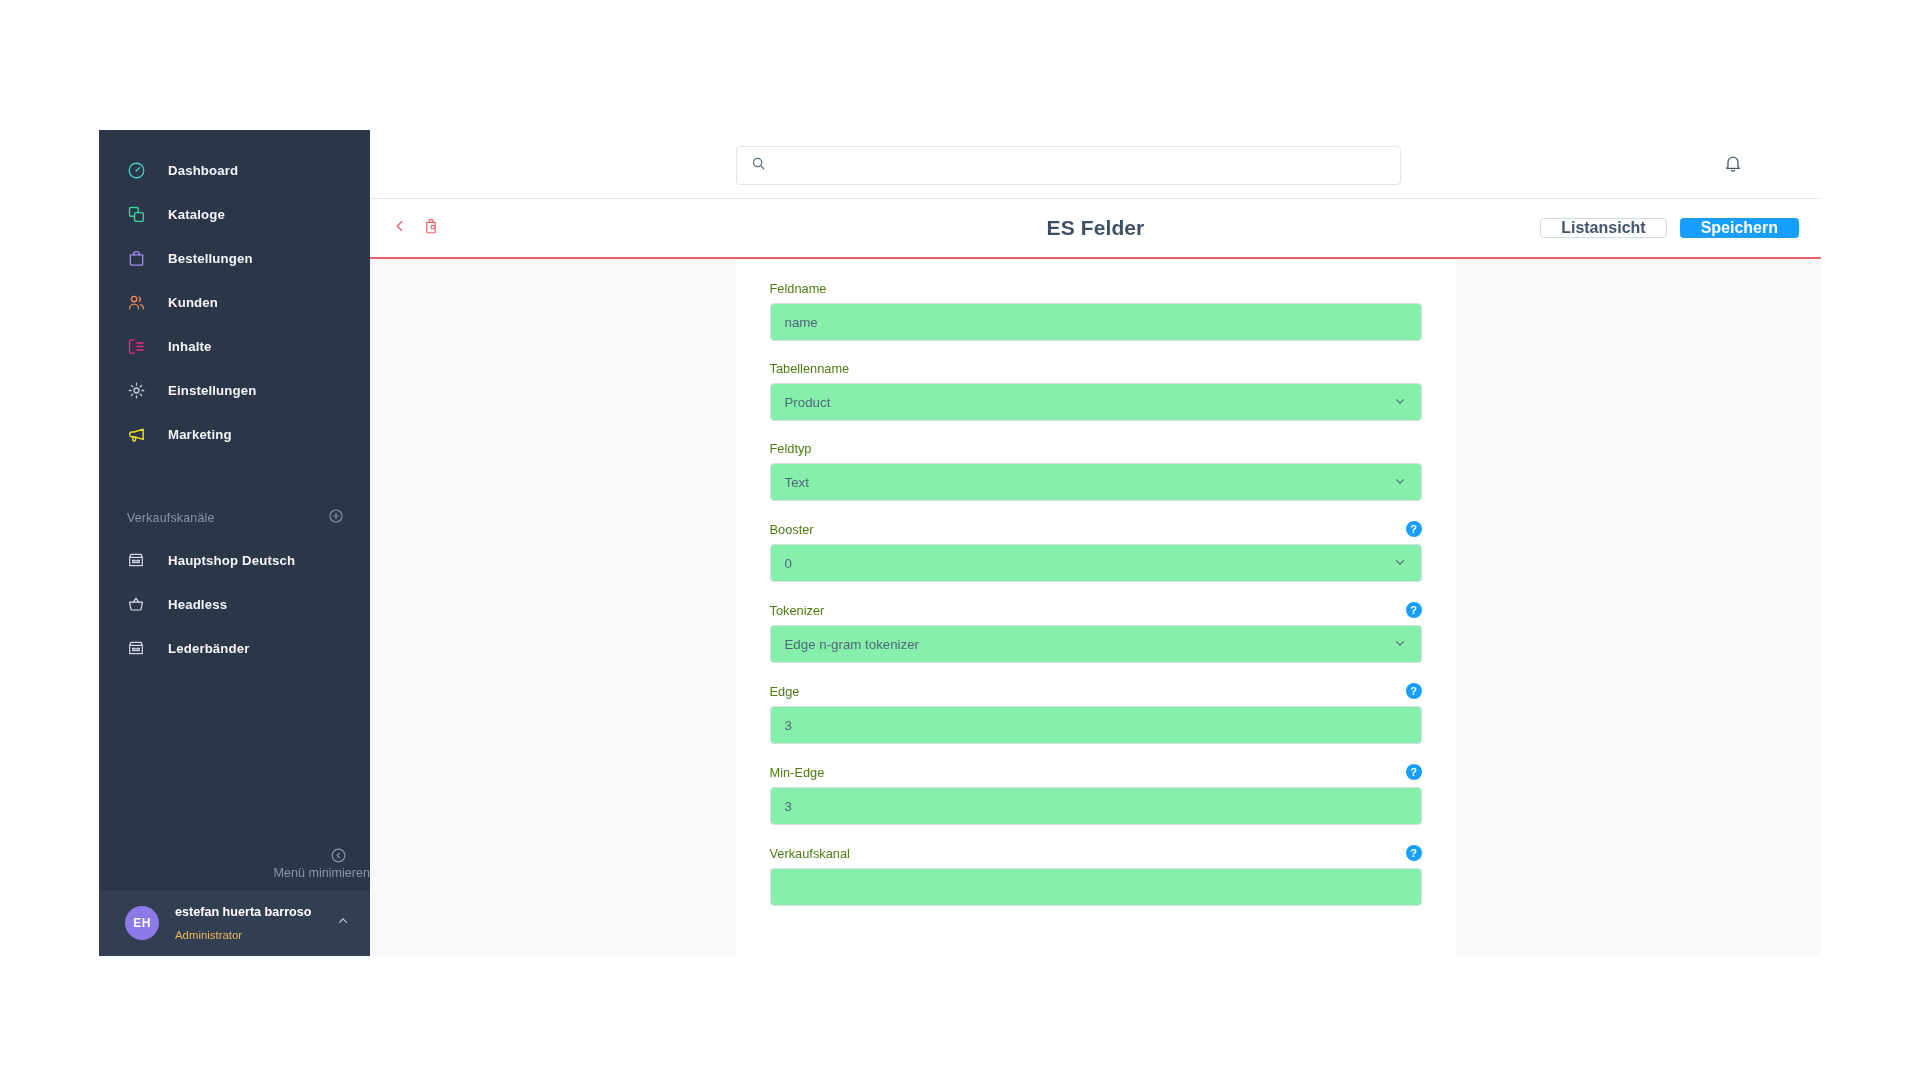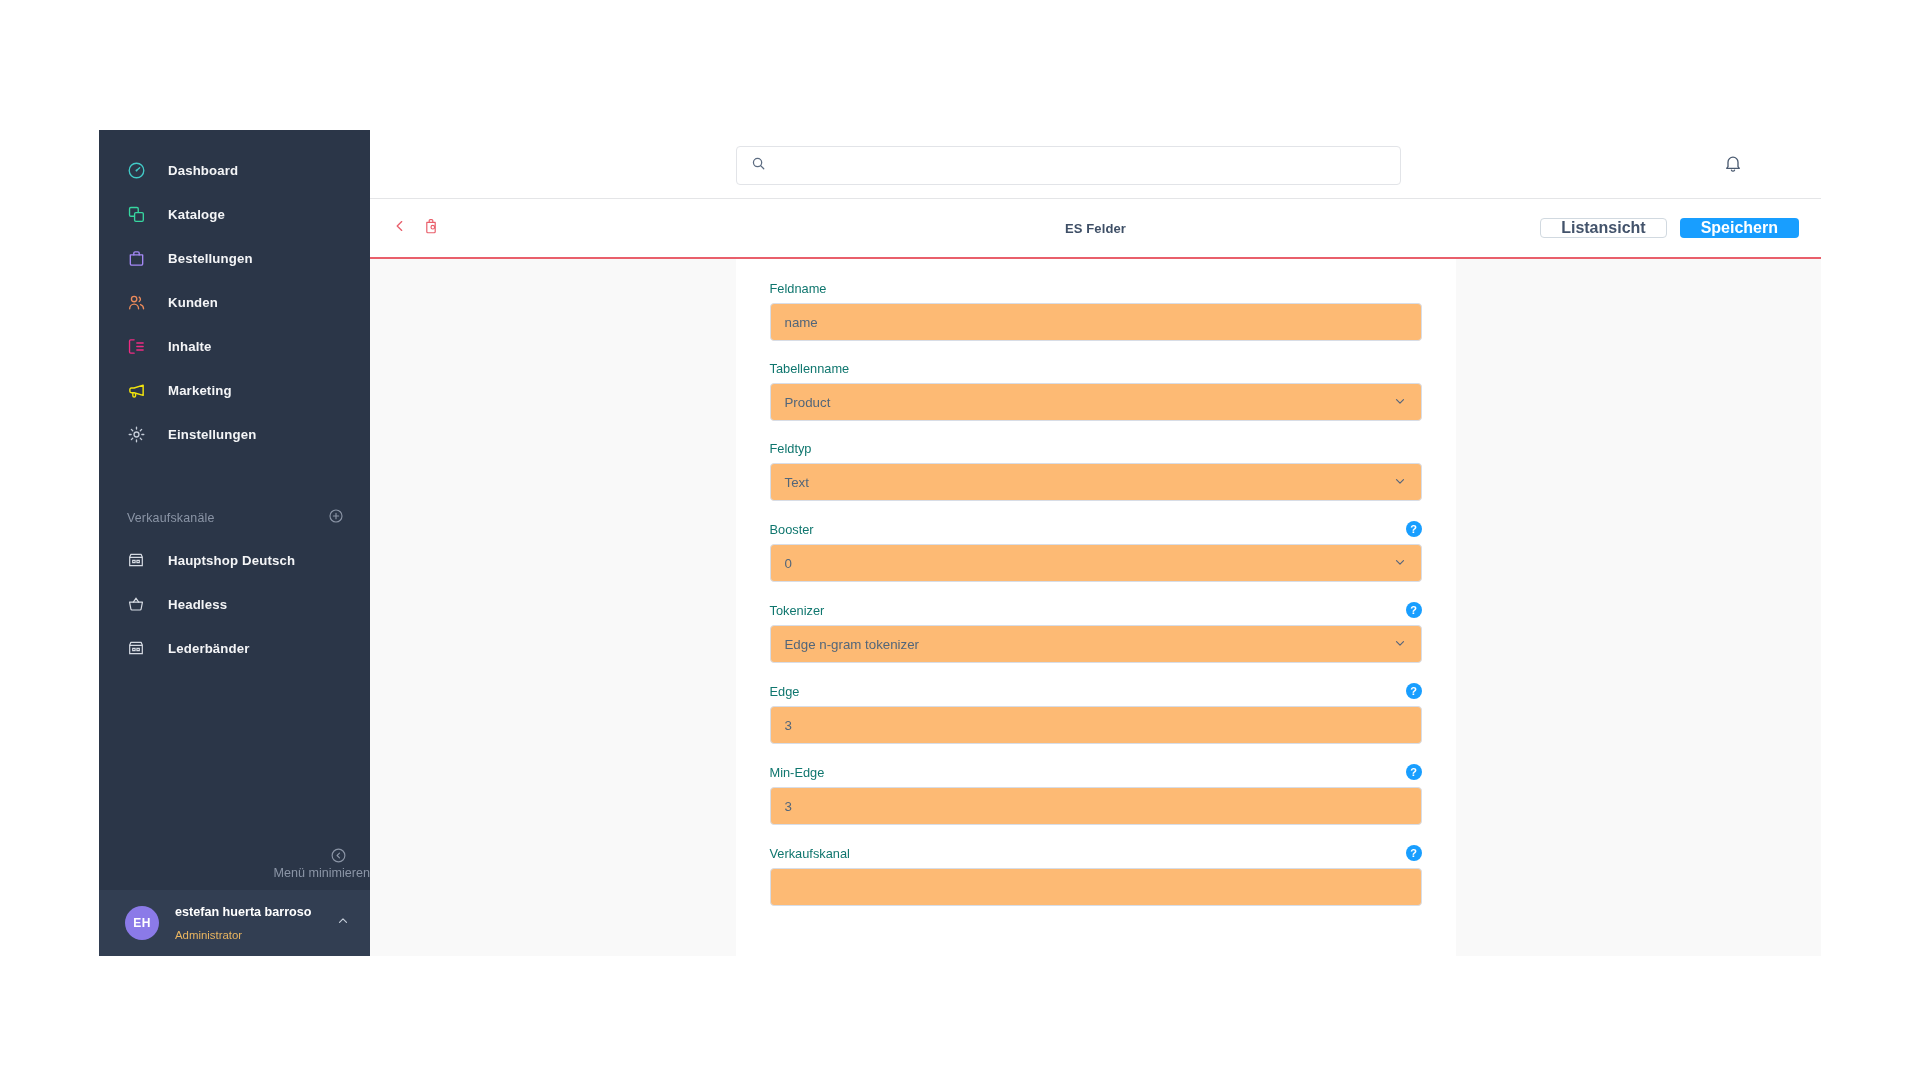--- a/index.html
+++ b/index.html
@@ -207,21 +207,21 @@
     gap: 14px;
     width: 300px;
   }
   .back-chevron { cursor: pointer; }
   .plugin-ico { cursor: pointer; }
   .page-title {
     position: absolute;
     left: 0; right: 0;
     text-align: center;
     color: #3e4f66;
-    font-size: 13px;
+    font-size: 21px;
     font-weight: bold;
     pointer-events: none;
     letter-spacing: .1px;
   }
   .head-right {
     margin-left: auto;
     display: flex;
     gap: 13px;
     position: relative;
     z-index: 2;
@@ -260,42 +260,42 @@
     padding: 22px 34px 0 34px;
     box-sizing: border-box;
   }
   .field { margin-bottom: 20px; }
   .field-label-row {
     display: flex;
     align-items: center;
     margin-bottom: 7px;
   }
   .field-label {
-    color: #0f766e;
+    color: #4d7c0f;
     font-size: 12.8px;
   }
   .help-ico {
     margin-left: auto;
     width: 16px; height: 16px;
     border-radius: 50%;
     background: #189eff;
     color: #ffffff;
     font-size: 11px;
     font-weight: bold;
     display: flex;
     align-items: center;
     justify-content: center;
     cursor: pointer;
     line-height: 1;
   }
   .control {
     height: 38px;
     border: 1px solid #d8dde6;
     border-radius: 4px;
-    background: #fdba74;
+    background: #86efac;
     display: flex;
     align-items: center;
     padding: 0 14px;
     box-sizing: border-box;
     font-size: 13.3px;
     color: #52667a;
     cursor: text;
   }
   .control.select { cursor: pointer; }
   .control .val { flex: 1; }
@@ -360,36 +360,36 @@
             <svg width="19" height="19" viewBox="0 0 24 24" fill="none" stroke="#ef2b82" stroke-width="1.7">
               <path d="M9 3.6H4.6a1.4 1.4 0 0 0-1.4 1.4v14a1.4 1.4 0 0 0 1.4 1.4H9" stroke-linecap="round"></path>
               <path d="M12.4 7.6h8M12.4 12h8M12.4 16.4h8" stroke-linecap="round"></path>
             </svg>
           </span>
           <span class="sb-label">Inhalte</span>
         </div>
 
         <div class="sb-item">
           <span class="sb-ico">
+            <svg width="19" height="19" viewBox="0 0 24 24" fill="none" stroke="#c4ccd8" stroke-width="1.7">
+              <circle cx="12" cy="12" r="3.1"></circle>
+              <path d="M12 2.8v2.4M12 18.8v2.4M21.2 12h-2.4M5.2 12H2.8M18.5 5.5l-1.7 1.7M7.2 16.8l-1.7 1.7M18.5 18.5l-1.7-1.7M7.2 7.2 5.5 5.5" stroke-linecap="round"></path>
+            </svg>
+          </span>
+          <span class="sb-label">Einstellungen</span>
+        </div>
+
+        <div class="sb-item">
+          <span class="sb-ico">
             <svg width="19" height="19" viewBox="0 0 24 24" fill="none" stroke="#f2e40c" stroke-width="1.8">
               <path d="M20.4 5.2v13L9 14.8H5.4A1.8 1.8 0 0 1 3.6 13v-2.4a1.8 1.8 0 0 1 1.8-1.8H9z" stroke-linejoin="round"></path>
               <path d="M7.4 15.2v3.4a1.7 1.7 0 0 0 3.4 0v-2.6" stroke-linecap="round"></path>
             </svg>
           </span>
           <span class="sb-label">Marketing</span>
-        </div>
-
-        <div class="sb-item">
-          <span class="sb-ico">
-            <svg width="19" height="19" viewBox="0 0 24 24" fill="none" stroke="#c4ccd8" stroke-width="1.7">
-              <circle cx="12" cy="12" r="3.1"></circle>
-              <path d="M12 2.8v2.4M12 18.8v2.4M21.2 12h-2.4M5.2 12H2.8M18.5 5.5l-1.7 1.7M7.2 16.8l-1.7 1.7M18.5 18.5l-1.7-1.7M7.2 7.2 5.5 5.5" stroke-linecap="round"></path>
-            </svg>
-          </span>
-          <span class="sb-label">Einstellungen</span>
         </div>
       </div>
 
       <div class="sb-section">
         <span class="sb-section-label">Verkaufskanäle</span>
         <span class="sb-plus">
           <svg width="16" height="16" viewBox="0 0 24 24" fill="none" stroke="#8b95a6" stroke-width="1.7">
             <circle cx="12" cy="12" r="9"></circle>
             <path d="M12 8v8M8 12h8" stroke-linecap="round"></path>
           </svg>

